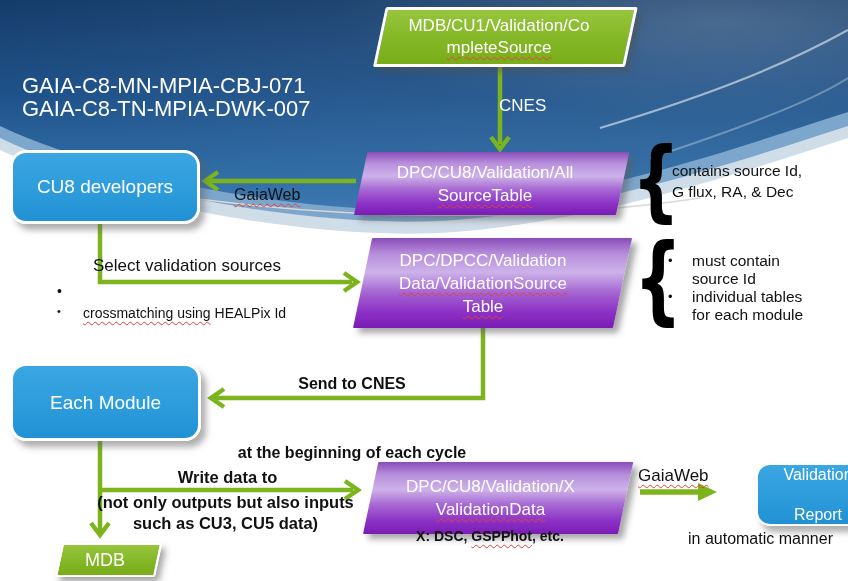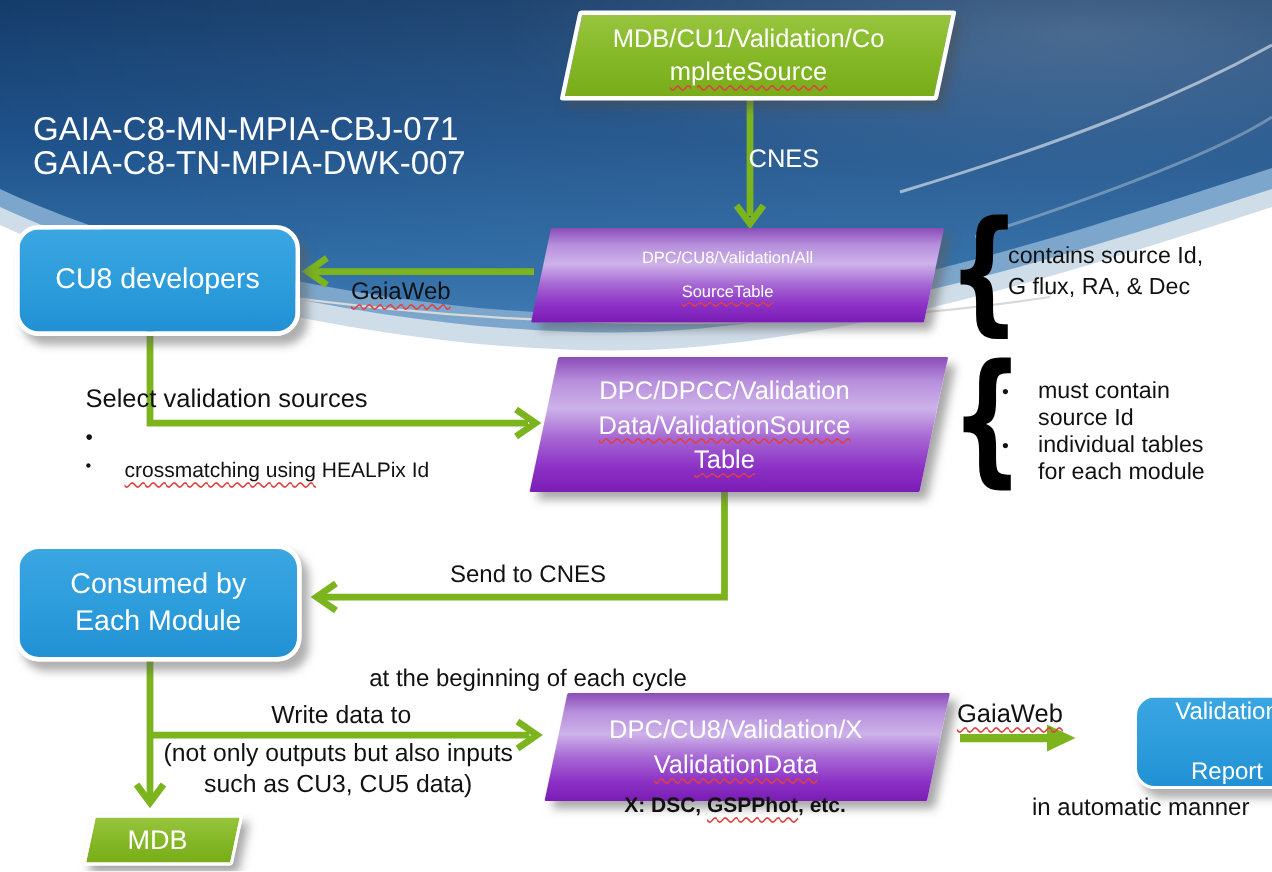--- a/index.html
+++ b/index.html
@@ -45,21 +45,21 @@
 
   
   .txt-dark  { color:#111; }
   .txt-white { color:#fff; }
   .sq {
     text-decoration-line:underline; text-decoration-style:wavy;
     text-decoration-color:#e04040; text-decoration-thickness:1px;
     text-underline-offset:3px;
   }
   .abs { position:absolute; z-index:2; }
-  .center { text-align:center; }
+  .center { text-align:center;font-weight:bold; }
 
   .brace {
     position:absolute; z-index:2; color:#000;
     font-family:"DejaVu Sans", sans-serif; font-weight:bold;
     line-height:1; transform-origin:center;
   }
 
   .bullet-row { display:flex; align-items:flex-start; }
   .bullet-dot { flex:0 0 auto; }
   .bullet-dot::before { content:"•"; }
@@ -131,40 +131,40 @@
     <div class="txt" style="font-size:17px; line-height:22px;">
       <div class="node-line">MDB/CU1/Validation/Co</div>
       <div class="node-line sq">mpleteSource</div>
     </div>
   </div>
 
   <div class="abs txt-white" style="left:499px; top:96px; font-size:17px;">CNES</div>
 
   <div class="para" style="left:354px; top:152px; width:262px; height:63px;">
     <div class="bg purple-bg"></div>
-    <div class="txt" style="font-size:11px; line-height:23px;">
+    <div class="txt" style="font-size:17px; line-height:23px;">
       <div class="node-line">DPC/CU8/Validation/All</div>
       <div class="node-line sq">SourceTable</div>
     </div>
   </div>
 
   <div class="brace" style="left:634px; top:150px; font-size:62px; transform:scale(1.1,1.45);">{</div>
   <div class="abs txt-dark" style="left:672px; top:160px; font-size:15.5px; line-height:21px;">
     <div>contains source Id,</div>
     <div>G flux, RA, &amp; Dec</div>
   </div>
 
   <div class="bluebox" style="left:10px; top:150px; width:184px; height:68px; font-size:19px;">
     <div class="node-line">CU8 developers</div>
   </div>
 
   <div class="abs txt-dark sq" style="left:234px; top:186px; font-size:16px;">GaiaWeb</div>
 
   <div class="abs txt-dark" style="left:57px; top:256px; width:300px;">
-    <div style="font-size:17px;">Select validation sources</div>
+    <div style="font-size:17px;margin-left:36px;">Select validation sources</div>
     <div class="bullet-row" style="margin-top:7px;">
       <span class="bullet-dot" style="font-size:14px; width:26px;"></span>
     </div>
     <div class="bullet-row" style="margin-top:6px;">
       <span class="bullet-dot" style="font-size:11px; width:26px;"></span>
       <span style="font-size:14px;"><span class="sq">crossmatching using</span><span> HEALPix Id</span></span>
     </div>
   </div>
 
   <div class="para" style="left:353px; top:238px; width:260px; height:90px;">
@@ -182,21 +182,20 @@
       <span class="bullet-dot" style="width:24px; font-size:13px;"></span>
       <span><span>must contain</span><br><span>source Id</span></span>
     </div>
     <div class="bullet-row">
       <span class="bullet-dot" style="width:24px; font-size:13px;"></span>
       <span><span>individual tables</span><br><span>for each module</span></span>
     </div>
   </div>
 
   <div class="bluebox" style="left:10px; top:363px; width:185px; height:72px; font-size:19px; line-height:25px;">
-    <div class="node-line">Consumed by</div>
     <div class="node-line">Each Module</div>
   </div>
 
   <div class="abs txt-dark center" style="left:222px; top:375px; width:260px; font-size:16px;">Send to CNES</div>
   <div class="abs txt-dark center" style="left:222px; top:401px; width:260px; font-size:16px;margin-top:43px;">at the beginning of each cycle</div>
 
   <div class="abs txt-dark center" style="left:95px; top:468px; width:265px; font-size:16.5px;">Write data to</div>
   <div class="abs txt-dark center" style="left:88px; top:493px; width:275px; font-size:16.5px;">(not only outputs but also inputs</div>
   <div class="abs txt-dark center" style="left:88px; top:514px; width:275px; font-size:16.5px;">such as CU3, CU5 data)</div>
 

